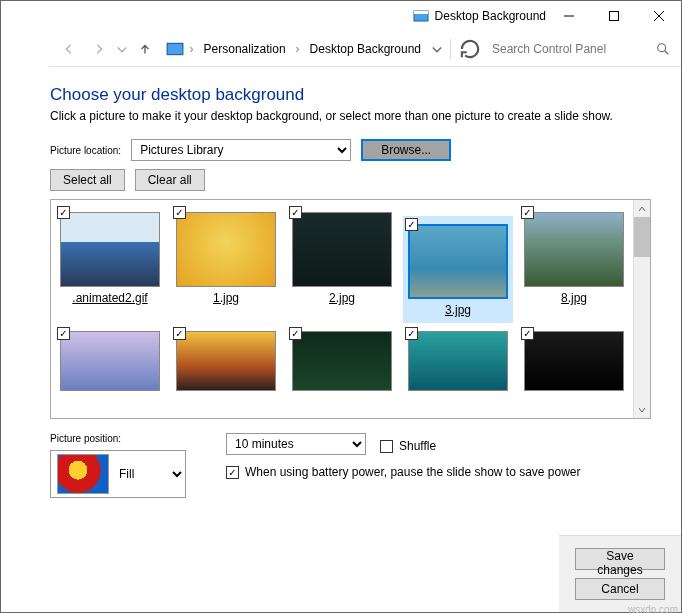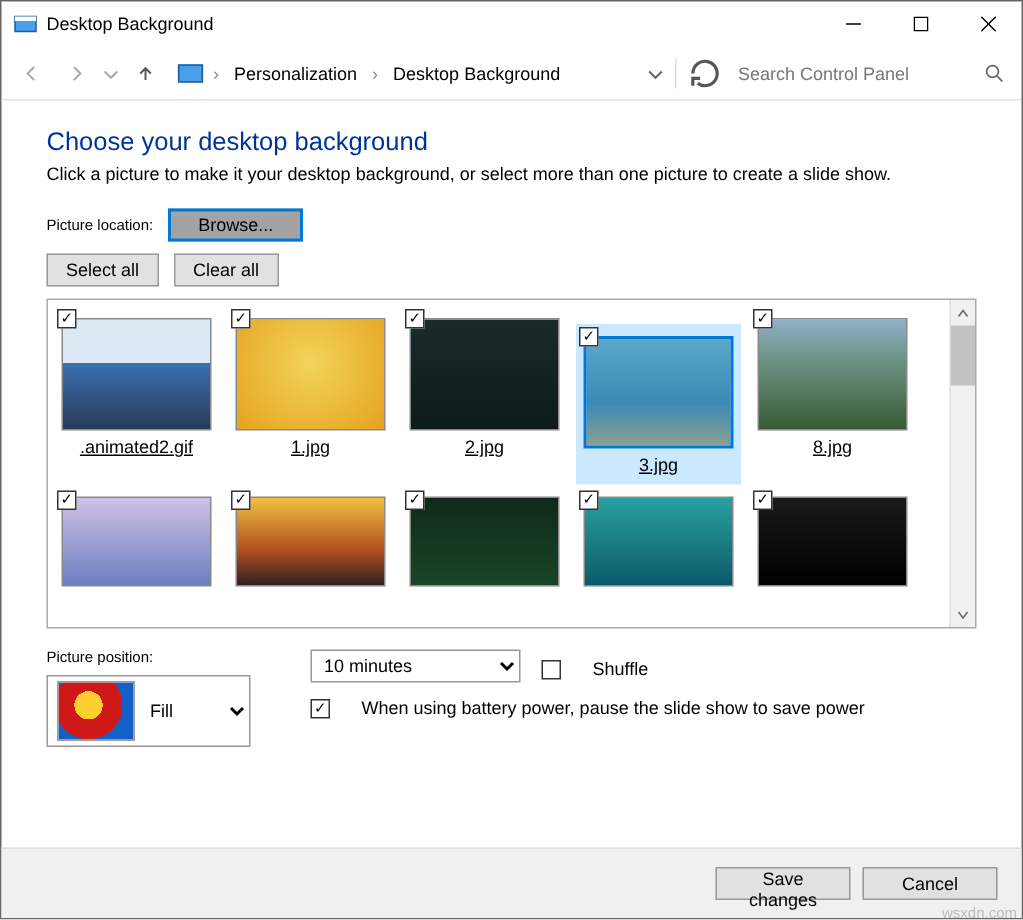--- a/index.html
+++ b/index.html
@@ -1,17 +1,17 @@
 <!DOCTYPE html>
 <html><head>
 <meta charset="utf-8">
 <style>
 * { box-sizing: border-box; font-family: "Segoe UI", Tahoma, sans-serif; }
 body { margin: 0; background: #fff; color: #000; font-size: 12px; }
-.window { width: 682px; height: 613px; border: 1px solid #666; display: flex; flex-direction: column; background: #fff; }
+.window { width: 682px; height: 613px; border: 1px solid #666; display: flex; flex-direction: column; background: #fff; align-items: flex-end; }
 
 
 .titlebar { height: 30px; display: flex; align-items: center; padding-left: 8px; }
 .titlebar .icon { width: 16px; height: 16px; margin-right: 6px; display:flex;align-items:center;justify-content:center}
 .titlebar .title { flex: 1; font-size: 12px; }
 .winbtns { display: flex; }
 .winbtn { width: 45px; height: 30px; display: flex; align-items: center; justify-content: center; cursor: default; }
 .winbtn svg { width: 10px; height: 10px; stroke: #000; stroke-width: 1; fill: none; }
 
 
@@ -71,26 +71,26 @@
 .t8{background:linear-gradient(#2aa0a0,#0a5a6a);}
 .t9{background:linear-gradient(#1a1a1a,#000);}
 
 
 .opts { display:flex; margin-top: 14px; gap: 40px; }
 .opts .col { display:flex; flex-direction:column; gap:6px;}
 .posbox { display:flex; align-items:center; border:1px solid #999; width:136px; height:48px;}
 .posbox .pv { width:52px; height:40px; margin:0 6px; background: radial-gradient(circle at 40% 40%, #ffcf30 0 25%, #d01818 25% 60%, #1060c8 60%); border:1px solid #999;}
 .posbox select { border:none; flex:1; font-size:12px; height:100%; background:transparent; }
 select.intv { width:140px; height:22px; border:1px solid #999; font-size:12px; padding-left:4px; background:#fff;}
-.chkline { display:flex; align-items:center; gap:21px; font-size:12px; margin-top:4px;}
+.chkline { display:flex; align-items:center; gap:6px; font-size:12px; margin-top:4px;}
 .chkline .cb,.chkline .cb2 { width:13px; height:13px; border:1px solid #333; display:flex;align-items:center;justify-content:center; }
 .chkline .cb.on::after{content:"✓"; font-size:10px;}
 
 
-.footer { border-top:1px solid #ddd; padding: 12px 16px; display:flex; justify-content:flex-end; gap:8px; background:#f0f0f0;}
+.footer { border-top:1px solid #ddd; padding: 12px 16px; display:flex; justify-content:flex-end; gap:8px; background:#f0f0f0;flex-direction:column;}
 .footer .btn { width: 90px; }
 
 .watermark { position:absolute; right:4px; bottom:-2px; font-size:10px; color:#bbb;}
 .wrap{position:relative; width:682px;}
 </style>
 </head>
 <body>
 <div class="wrap">
 
 <div class="window">
@@ -175,20 +175,21 @@
           </svg>
     </div>
   </div>
 
   <div class="body">
     <div class="h1">Choose your desktop background</div>
     <div class="desc">Click a picture to make it your desktop background, or select more than one picture to create a slide show.</div>
 
     <div class="row">
       <span class="lbl">Picture location:</span>
+      <select class="loc"><option>Pictures Library</option></select>
       <button class="btn browse">Browse...</button>
     </div>
     <div class="row">
       <button class="btn">Select all</button>
       <button class="btn">Clear all</button>
     </div>
 
     <div class="gallery">
       <div class="gscroll">
         <div class="grid">

